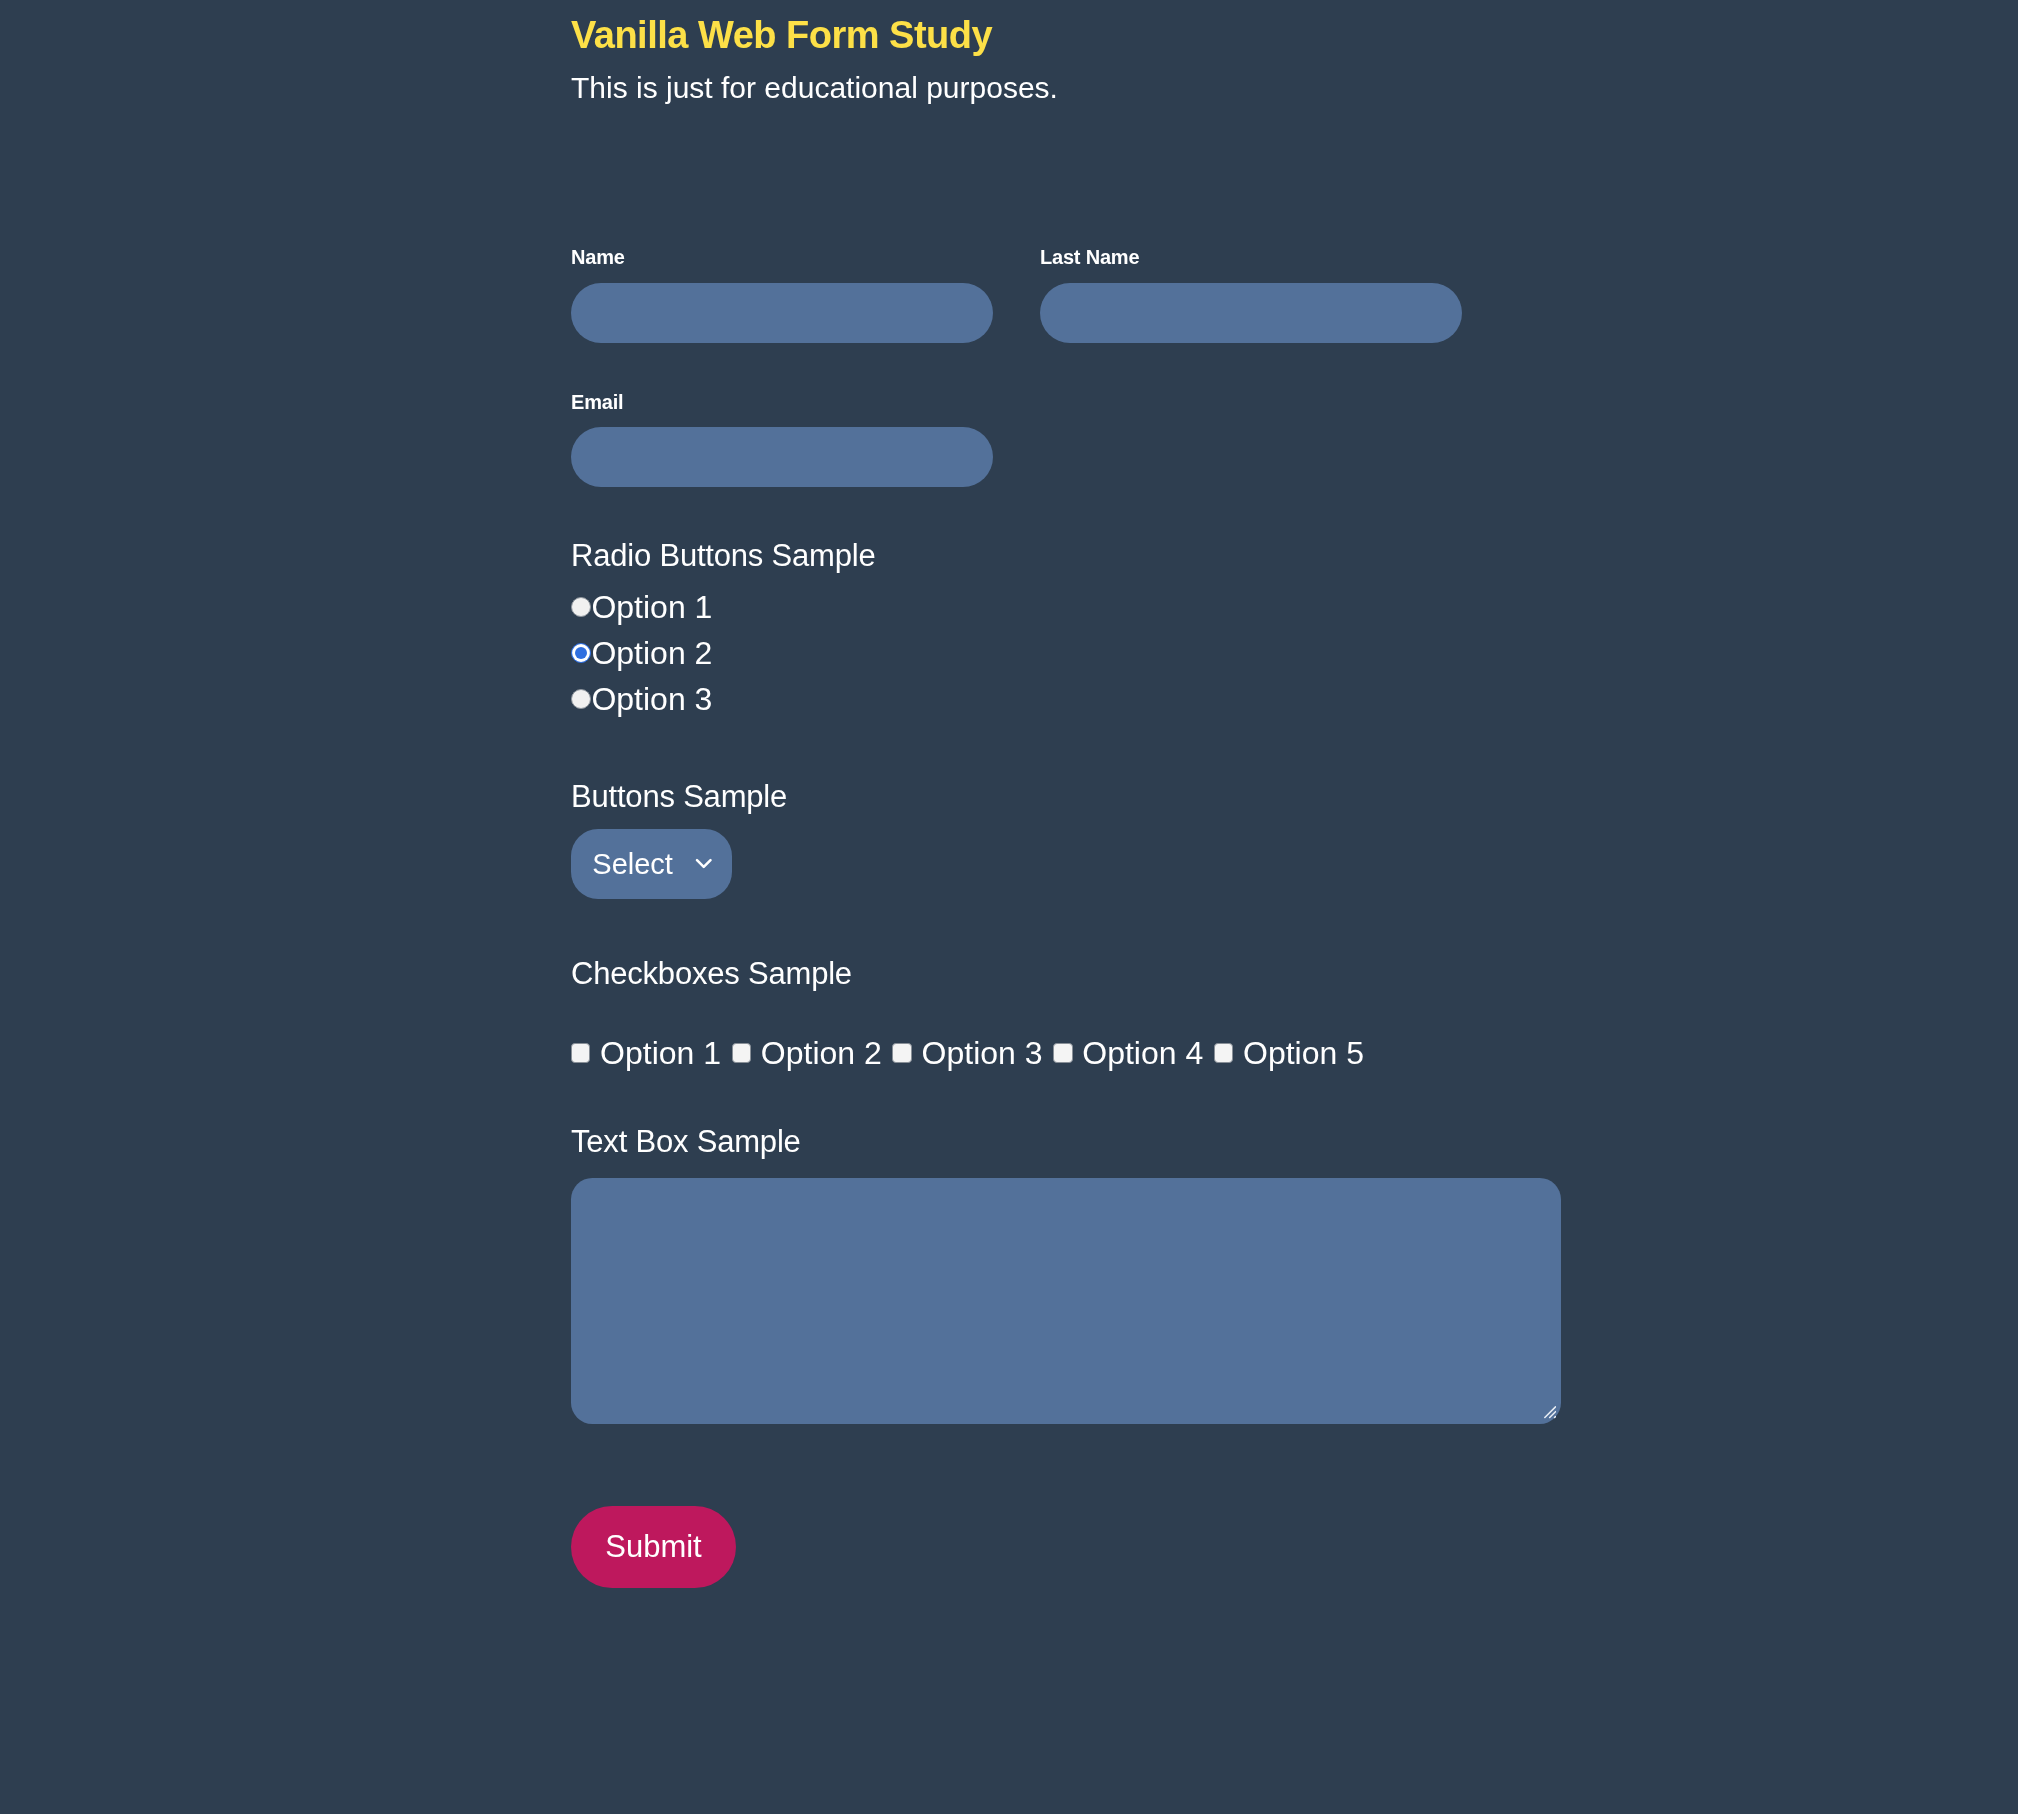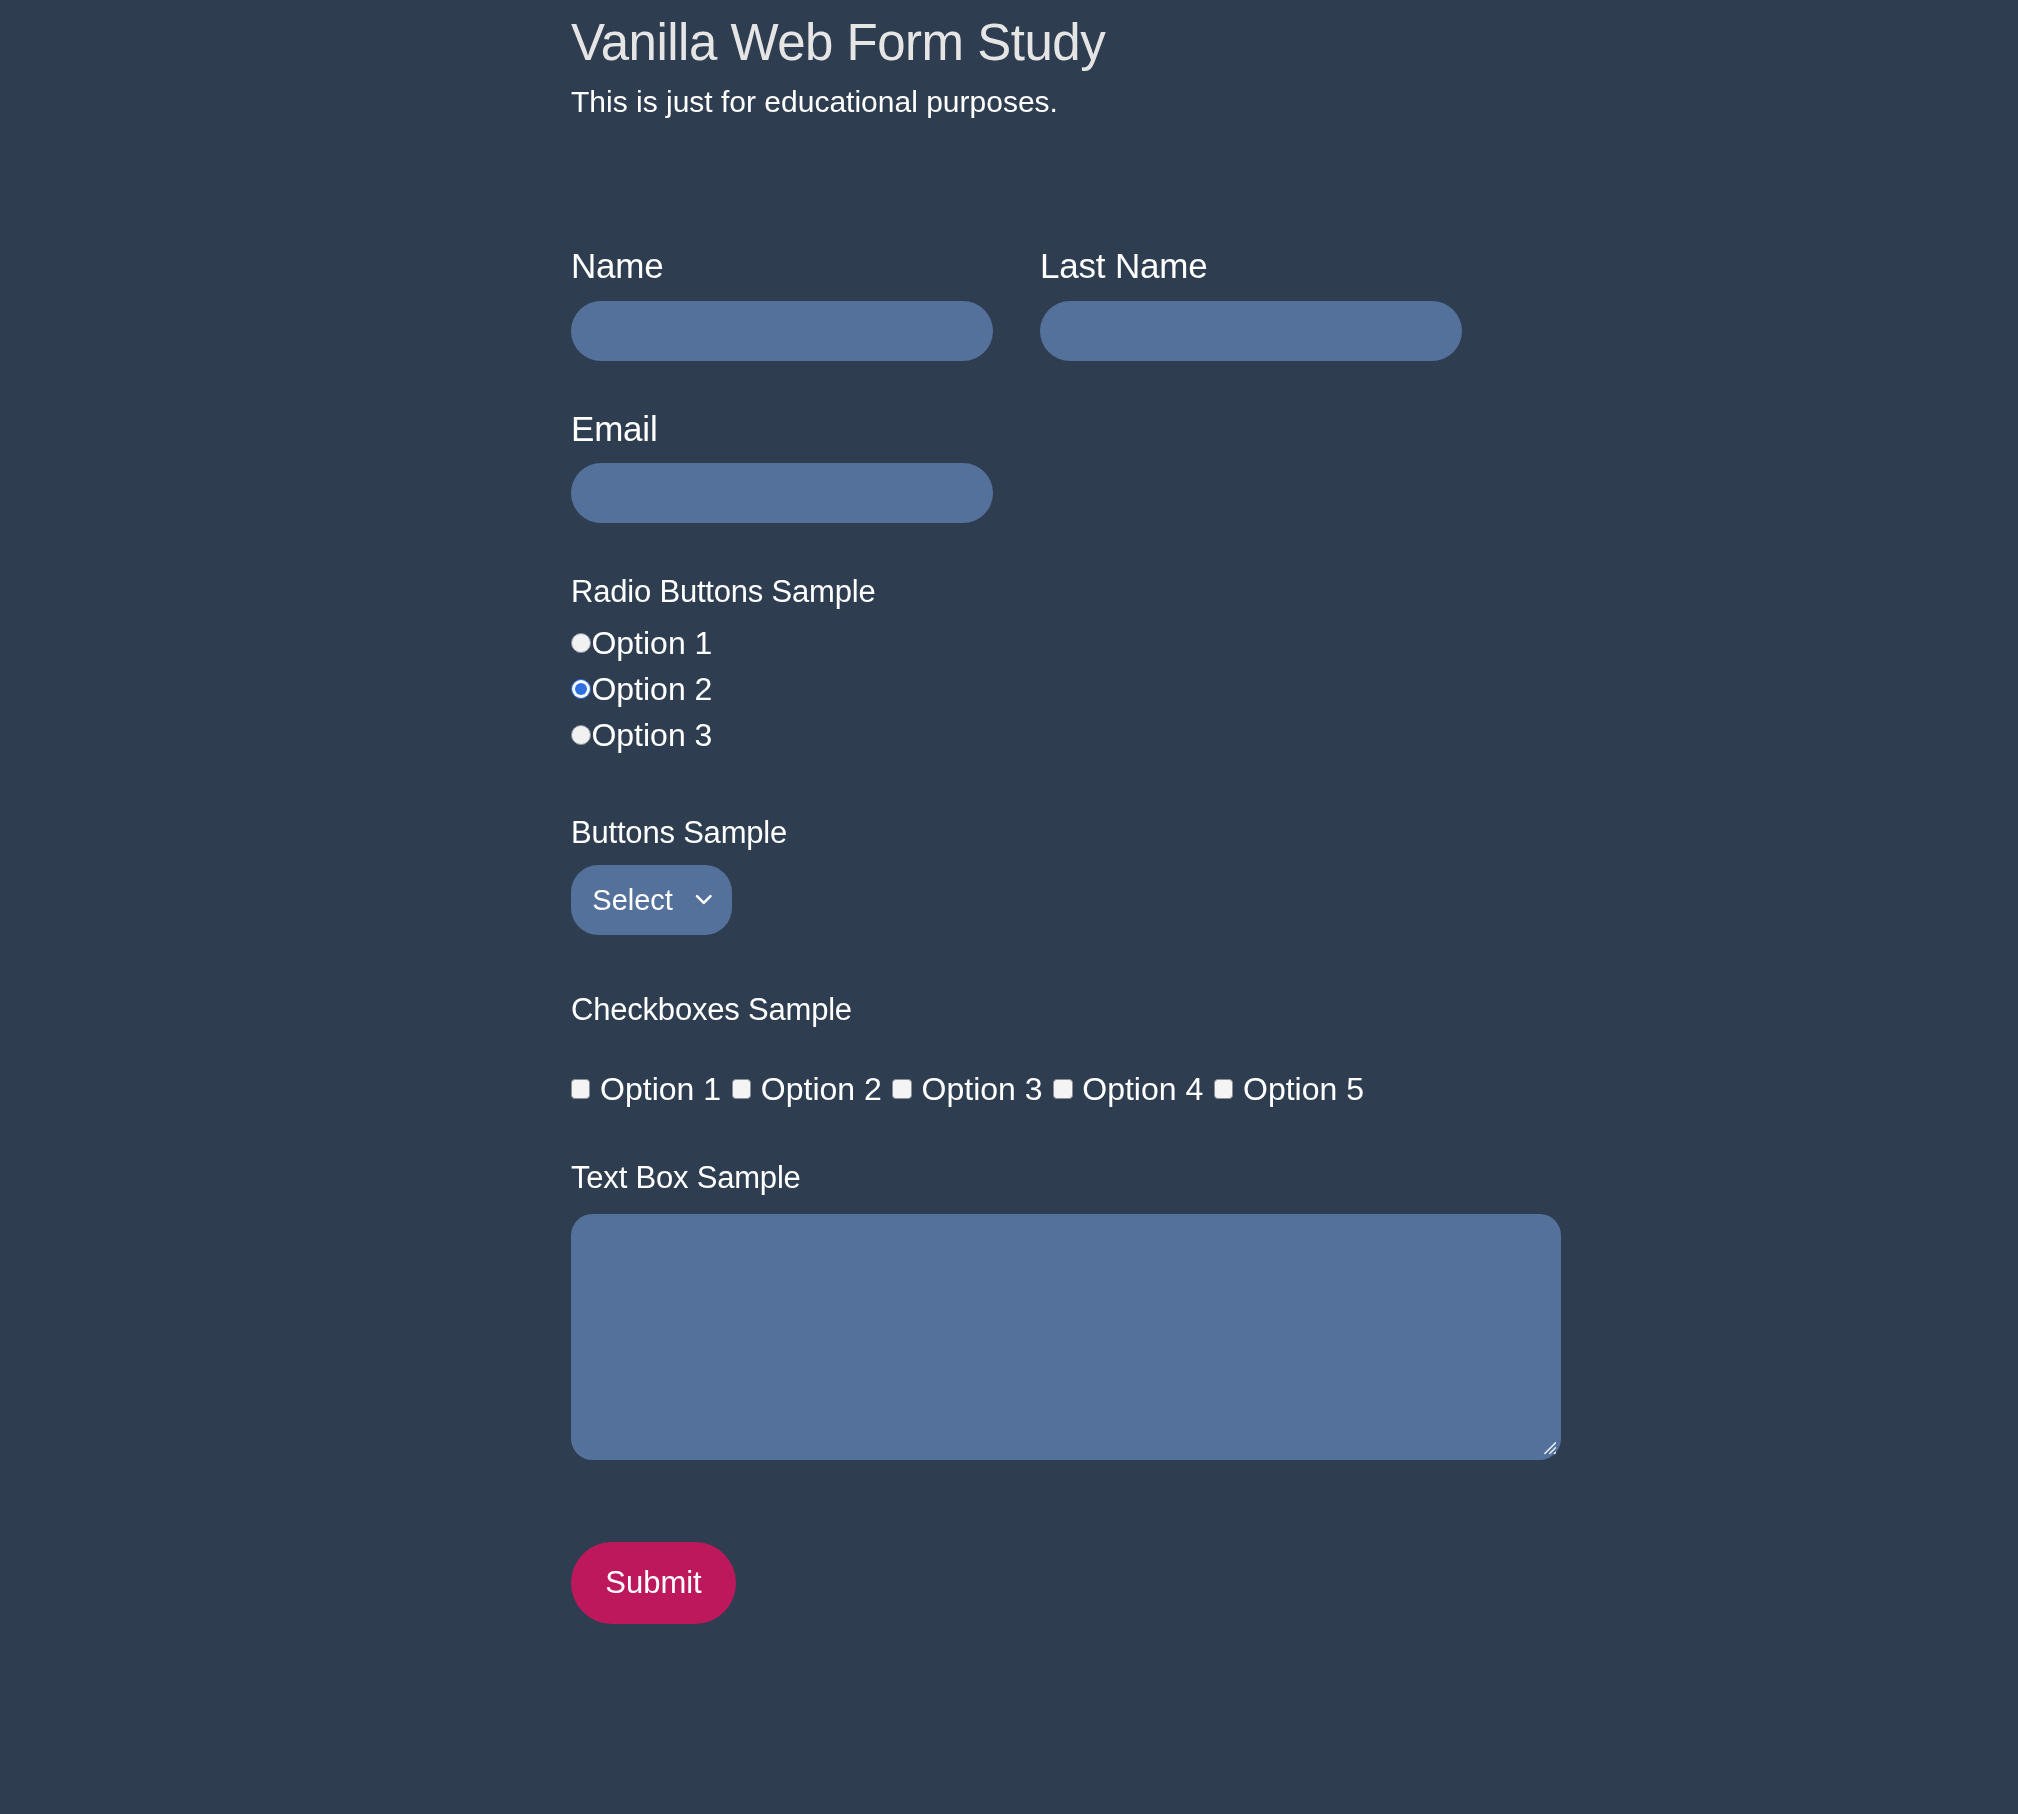--- a/index.html
+++ b/index.html
@@ -24,47 +24,47 @@
   }
 
   
   .header {
     position: absolute;
     left: 571px;
     top: 13.6px;
     width: 1164px;
   }
   .page-title {
-    font-size: 51px;
-    font-weight: normal;
+    font-size: 38px;
+    font-weight: bold;
     letter-spacing: -0.5px;
     line-height: 1.12;
     margin: 0;
-    color: #e5e5e5;
+    color: #fde047;
   }
   .page-subtitle {
     font-size: 30px;
     font-weight: normal;
     line-height: 1.2;
     margin: 13.6px 0 0 0;
     color: #ffffff;
   }
 
   
   .form {
     position: absolute;
     left: 571px;
     top: 245px;
     width: 1397px;
   }
 
   .field-label {
     display: block;
-    font-size: 35px;
-    font-weight: normal;
+    font-size: 20px;
+    font-weight: bold;
     color: #ffffff;
     line-height: 1.2;
     margin: 0 0 13.6px 0;
     letter-spacing: -0.2px;
   }
 
   .section-heading {
     font-size: 31px;
     font-weight: normal;
     color: #ffffff;

